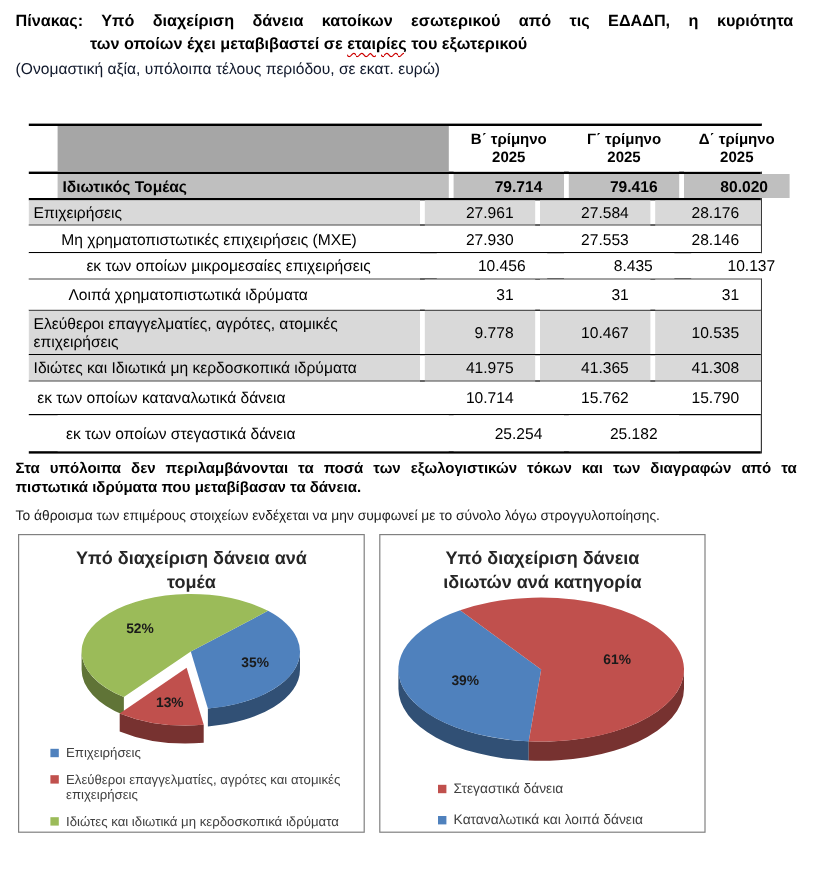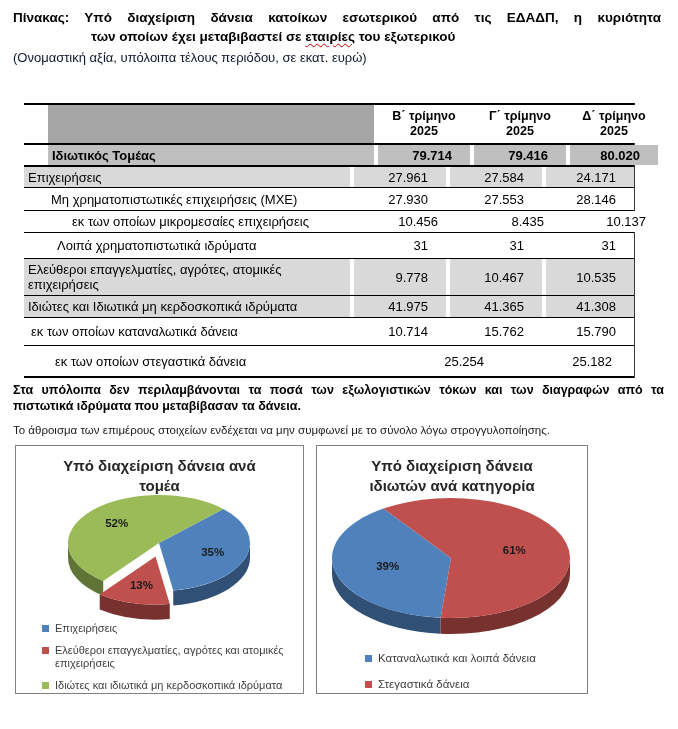--- a/index.html
+++ b/index.html
@@ -4,21 +4,21 @@
 <style>
   html,body{margin:0;padding:0;}
   body{
     width:678px;height:729px;position:relative;background:#fff;overflow:hidden;
     font-family:"Liberation Sans",sans-serif;color:#000;
     -webkit-font-smoothing:antialiased;
   }
   
   .doc-title{position:absolute;left:13px;top:8px;width:648px;font-size:13.5px;font-weight:bold;line-height:19px;}
   .doc-title .l1{text-align:justify;text-align-last:justify;}
-  .doc-title .l2{margin-left:78px;}
+  .doc-title .l2{margin-left:62px;}
   .sq{text-decoration:underline wavy #cc0000 1px;text-underline-offset:2px;}
   .doc-subtitle{position:absolute;left:13px;top:50px;font-size:13px;color:#0f172a;}
 
   
   .loan-table{position:absolute;left:24px;top:103px;width:610px;border-top:2px solid #000;border-right:1px solid #3a3a3a;}
   .t-row{display:grid;grid-template-columns:326px 96px 96px 92px;border-bottom:1px solid #000;}
   .t-row.thick{border-bottom-width:2px;padding-left:24px;}
   .t-row.header{height:38px;}
   .cell{display:flex;align-items:center;font-size:13px;}
   .cell.label{padding-right:4px;}
@@ -76,21 +76,21 @@
     <div class="t-row bold bg-dark thick" style="height: 20px;">
       <div class="cell label" style="padding-left: 4px;">Ιδιωτικός Τομέας</div>
       <div class="cell val">79.714</div>
       <div class="cell val">79.416</div>
       <div class="cell val">80.020</div>
     </div>
     <div class="t-row bg-light" style="height: 20px;">
       <div class="cell label" style="padding-left: 4px;">Επιχειρήσεις</div>
       <div class="cell val">27.961</div>
       <div class="cell val">27.584</div>
-      <div class="cell val">24.171</div>
+      <div class="cell val">28.176</div>
     </div>
     <div class="t-row" style="height: 22px;">
       <div class="cell label" style="padding-left: 27px;">Μη χρηματοπιστωτικές επιχειρήσεις (ΜΧΕ)</div>
       <div class="cell val">27.930</div>
       <div class="cell val">27.553</div>
       <div class="cell val">28.146</div>
     </div>
     <div class="t-row" style="height: 21px; gap: 10px;">
       <div class="cell label" style="padding-left: 48px;">εκ των οποίων μικρομεσαίες επιχειρήσεις</div>
       <div class="cell val">10.456</div>
@@ -114,21 +114,21 @@
       <div class="cell val">41.975</div>
       <div class="cell val">41.365</div>
       <div class="cell val">41.308</div>
     </div>
     <div class="t-row" style="height: 27px;">
       <div class="cell label" style="padding-left: 7px;">εκ των οποίων καταναλωτικά δάνεια</div>
       <div class="cell val">10.714</div>
       <div class="cell val">15.762</div>
       <div class="cell val">15.790</div>
     </div>
-    <div class="t-row thick" style="height: 30px; gap: 32px;">
+    <div class="t-row thick" style="height: 30px;">
       <div class="cell label" style="padding-left: 7px;">εκ των οποίων στεγαστικά δάνεια</div>
       <div class="cell val">25.254</div>
       <div class="cell val">25.182</div>
     </div>
   </div>
 
 <div class="footnote-bold">Στα υπόλοιπα δεν περιλαμβάνονται τα ποσά των εξωλογιστικών τόκων και των διαγραφών από τα πιστωτικά ιδρύματα που μεταβίβασαν τα δάνεια.</div>
 <div class="footnote-normal">Το άθροισμα των επιμέρους στοιχείων ενδέχεται να μην συμφωνεί με το σύνολο λόγω στρογγυλοποίησης.</div>
 
 <div class="chart-box" id="chart-box-1">
@@ -161,16 +161,16 @@
       <path d="M134 112 L123.6284666130287 171.77168188550473 A119 60 0 0 1 66.42659433868087 62.61181788793352 Z" fill="#4F81BD"></path>
       <path d="M134 112 L66.42659433868087 62.61181788793352 A119 60 0 1 1 123.62846661302873 171.77168188550473 Z" fill="#C0504D"></path>
       <text x="70.72140921583812" y="124.42971001188108" text-anchor="middle" class="pie-label">39%</text>
       <text x="197.27859078416188" y="107.5702899881189" text-anchor="middle" class="pie-label">61%</text>
     </svg>
   <div class="chart-title" id="chart-title-2">
       <div>Υπό διαχείριση δάνεια</div>
       <div>ιδιωτών ανά κατηγορία</div>
     </div>
   <div class="legend" id="legend-2">
+      <div class="legend-item"><span class="legend-swatch" style="background: rgb(192, 80, 77);"></span>Στεγαστικά δάνεια</div>
       <div class="legend-item"><span class="legend-swatch" style="background: rgb(79, 129, 189);"></span>Καταναλωτικά και λοιπά δάνεια</div>
-      <div class="legend-item"><span class="legend-swatch" style="background: rgb(192, 80, 77);"></span>Στεγαστικά δάνεια</div>
     </div>
 </div>
 
 </body></html>

